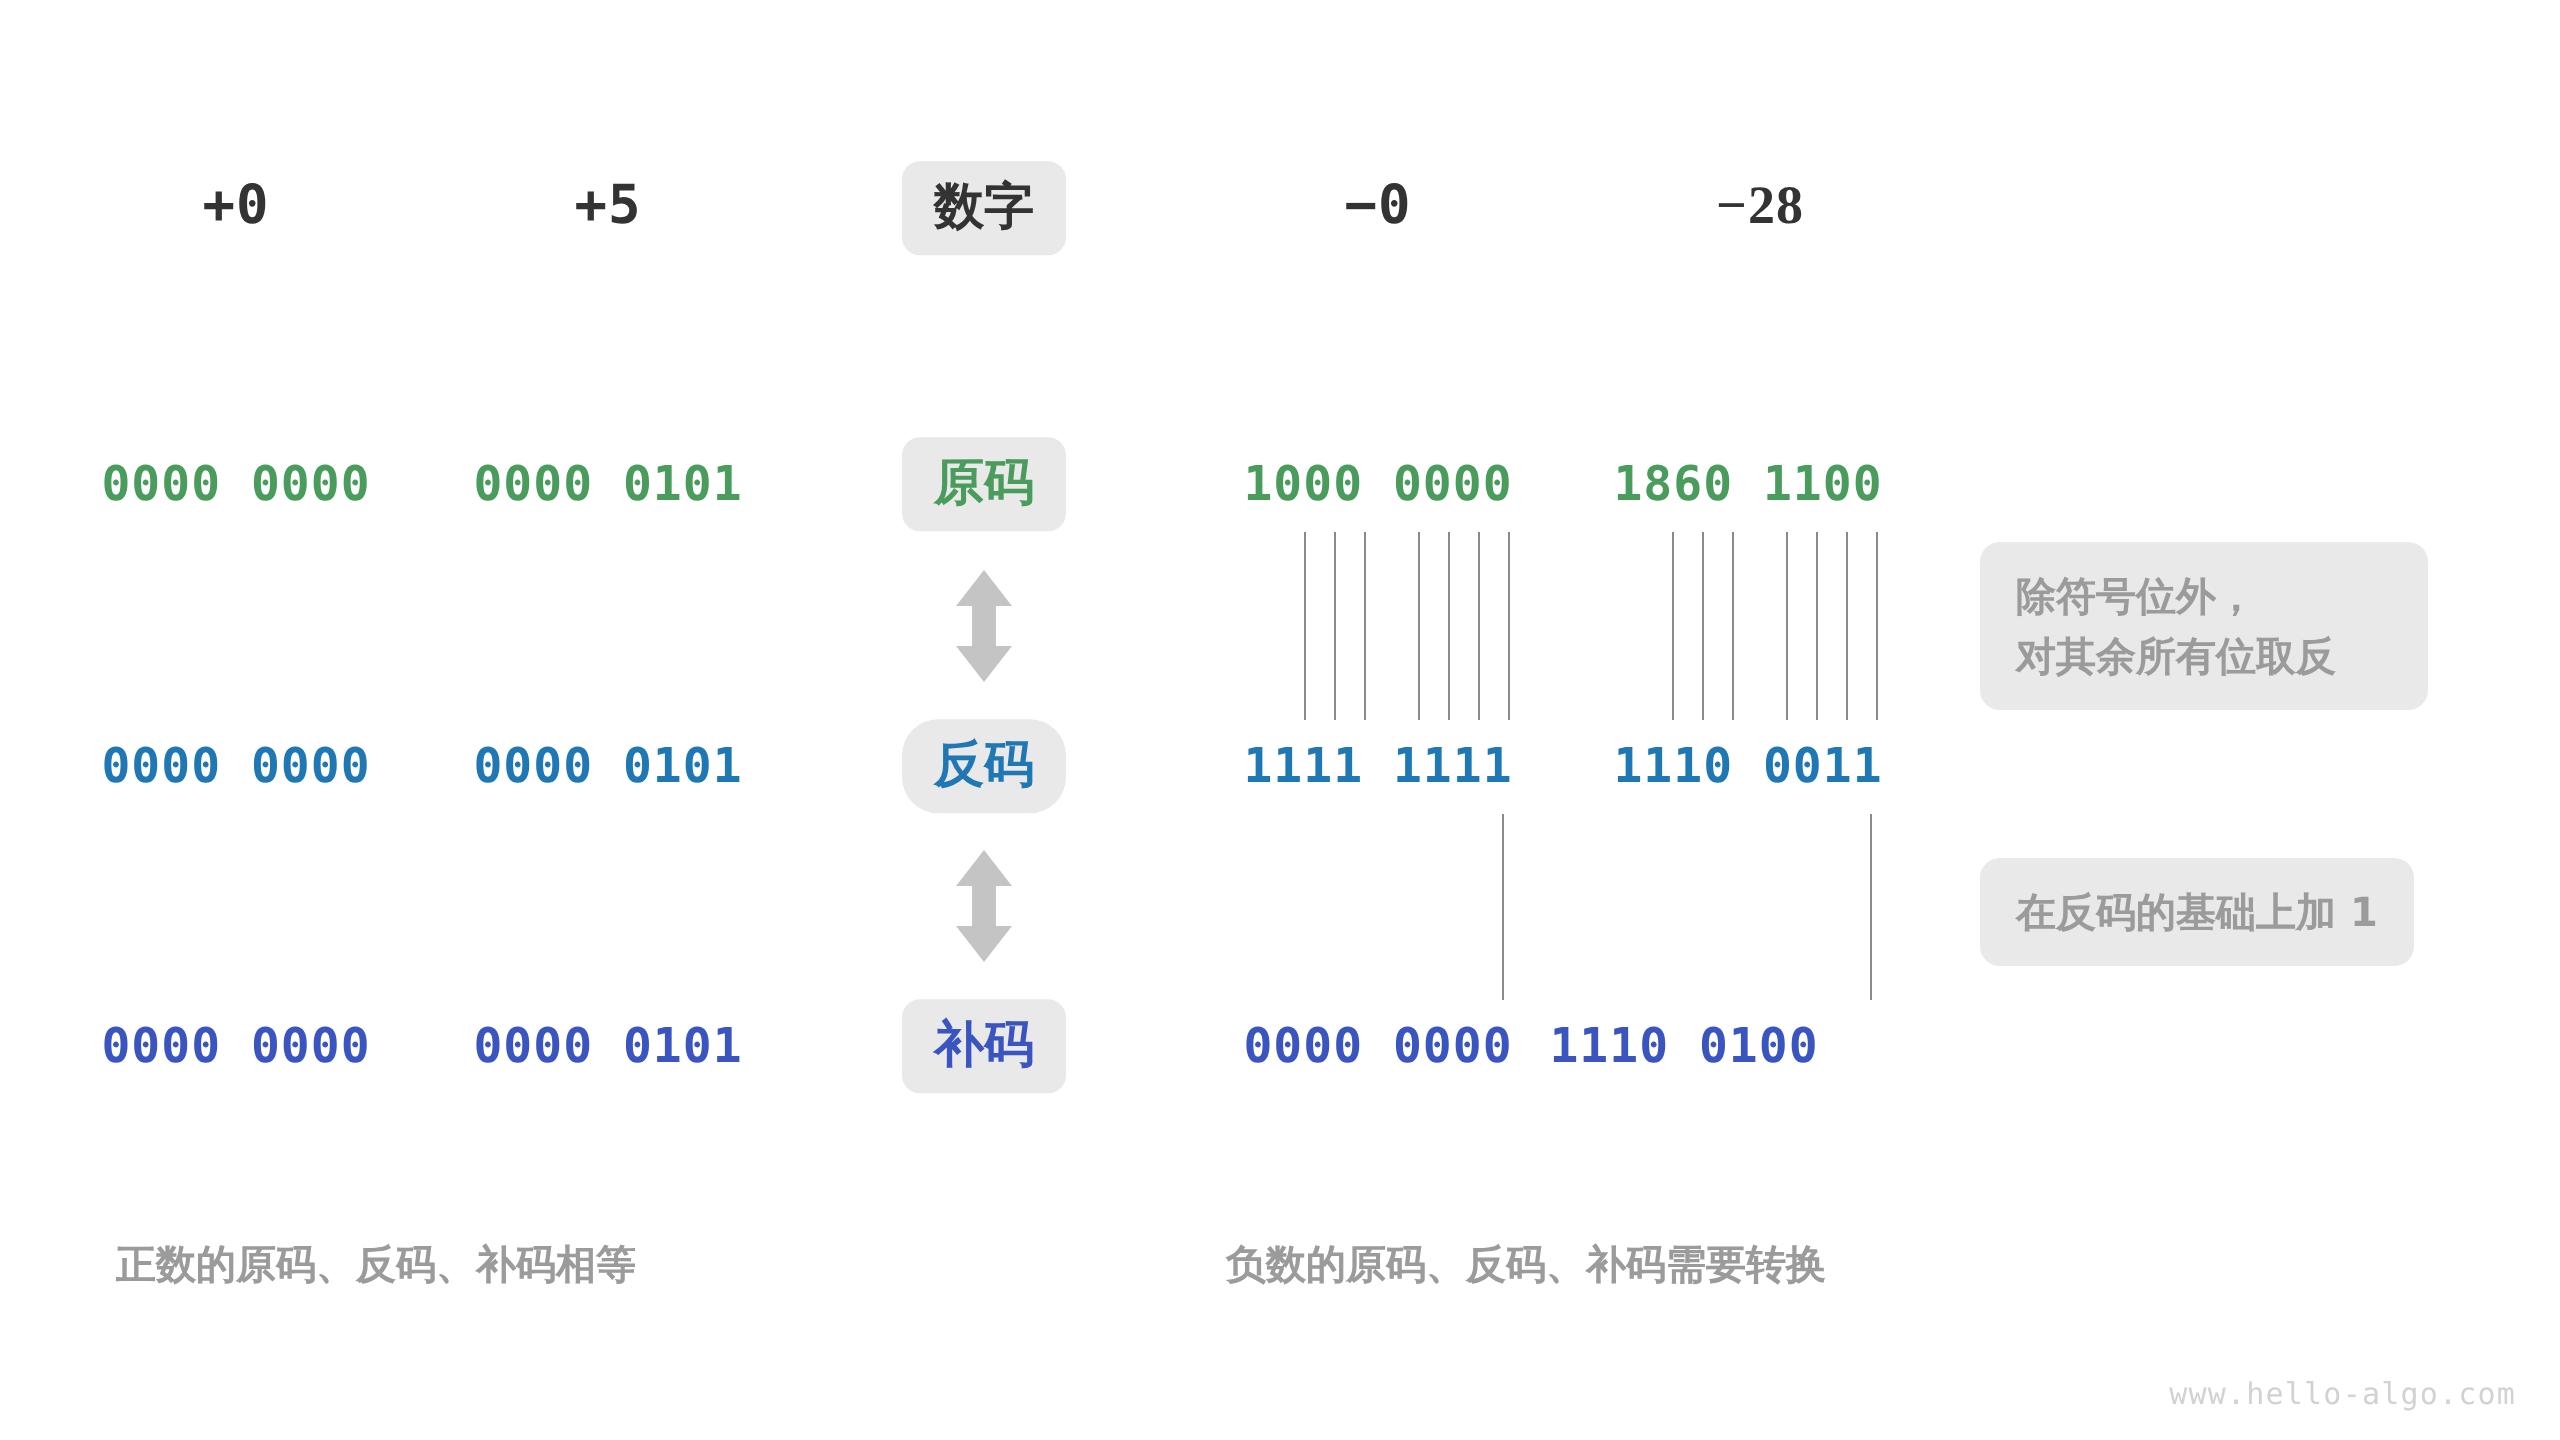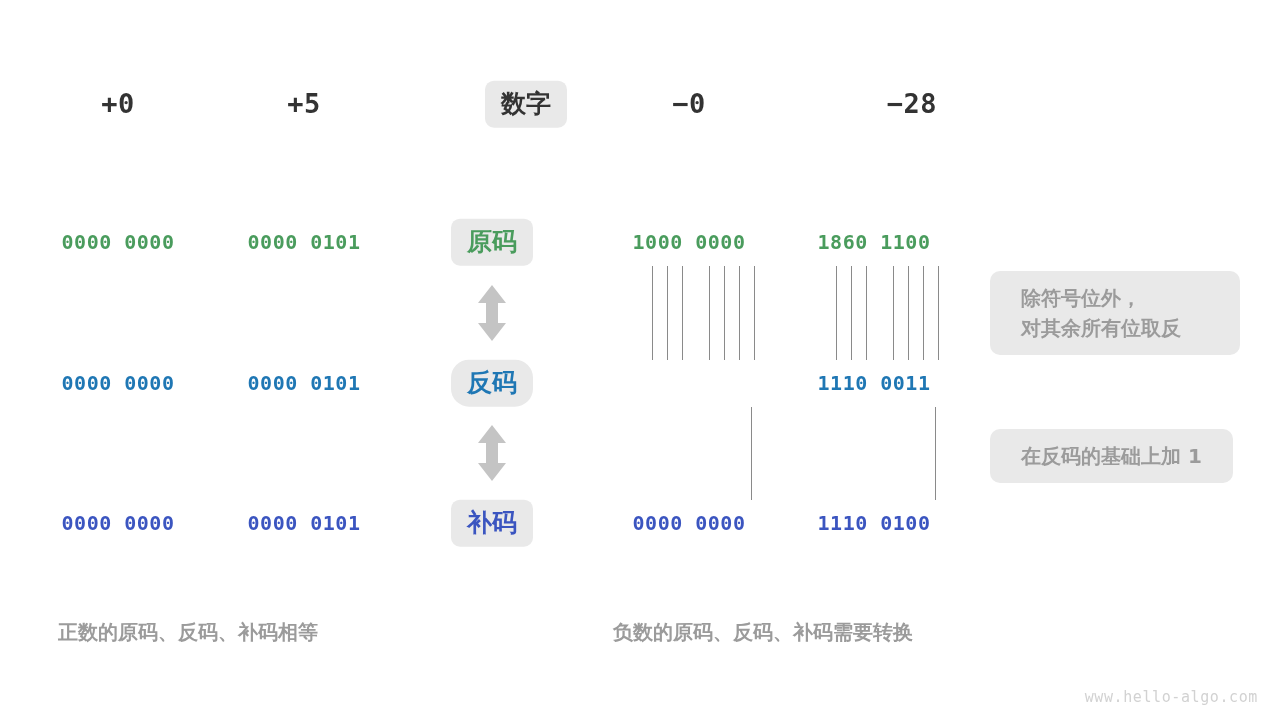--- a/index.html
+++ b/index.html
@@ -25,21 +25,21 @@
     font-family:"DejaVu Sans Mono","Liberation Mono",monospace;
     font-size:27px;
     font-weight:bold;
     color:#333333;
     letter-spacing:0.5px;
   }
 
   
   .bits{
     font-family:"DejaVu Sans Mono","Liberation Mono",monospace;
-    font-size:20px;
+    font-size:24px;
     font-weight:bold;
     letter-spacing:0.5px;
   }
   .bits.green{color:#4a9c5d;}
   .bits.blue{color:#1f77b4;}
   .bits.indigo{color:#3b55c0;}
 
   
   .pill{
     position:absolute;
@@ -55,21 +55,21 @@
   .pill.dark{color:#333333;}
   .pill.green{color:#4a9c5d;}
   .pill.blue{color:#1f77b4;border-radius:18px;}
   .pill.indigo{color:#3b55c0;}
 
   
   .note{
     position:absolute;
     background:#e9e9e9;
     border-radius:10px;
-    padding:12px 31px;
+    padding:12px 18px;
     color:#9b9b9b;
     font-size:20px;
     font-weight:bold;
     line-height:1.5;
     white-space:pre-line;
   }
 
   
   .caption{
     position:absolute;
@@ -100,23 +100,23 @@
   .dblarrow{position:absolute;transform:translate(-50%,-50%);}
 </style>
 </head>
 <body>
 
 <div class="stage">
 
   <div class="cell hdr" style="left:118px;top:103px;">+0</div>
   <div class="cell hdr" style="left:304px;top:103px;">+5</div>
   <div class="cell hdr" style="left:689px;top:103px;">−0</div>
-  <div class="cell hdr" style="left:912px;top:103px;">−28</div>
+  <div class="cell hdr" style="left:880px;top:103px;font-family:Liberation Serif, serif;">−28</div>
 
-  <div class="pill dark" style="left:492px;top:104px;margin-left:34px;">数字</div>
+  <div class="pill dark" style="left:492px;top:104px;">数字</div>
 
   <div class="pill green" style="left:492px;top:242px;">原码</div>
 
   <div class="pill blue" style="left:492px;top:383px;">反码</div>
 
   <div class="pill indigo" style="left:492px;top:523px;">补码</div>
 
   <div class="dblarrow" style="left:492px;top:313px;width:34px;height:58px;">
     <svg width="34" height="58" viewBox="0 0 34 58">
       <polygon points="17,1 31,19 23,19 23,39 31,39 17,57 3,39 11,39 11,19 3,19" fill="#c4c4c4"></polygon>
@@ -129,26 +129,27 @@
     </svg>
   </div>
 
   <div class="cell bits green" style="left:118px;top:242px;">0000 0000</div>
   <div class="cell bits green" style="left:304px;top:242px;">0000 0101</div>
   <div class="cell bits green" style="left:689px;top:242px;">1000 0000</div>
   <div class="cell bits green" style="left:874px;top:242px;">1860 1100</div>
 
   <div class="cell bits blue" style="left:118px;top:383px;">0000 0000</div>
   <div class="cell bits blue" style="left:304px;top:383px;">0000 0101</div>
+  <div class="cell bits blue" style="left:689px;top:383px;">1111 1111</div>
   <div class="cell bits blue" style="left:874px;top:383px;">1110 0011</div>
 
   <div class="cell bits indigo" style="left:118px;top:523px;">0000 0000</div>
   <div class="cell bits indigo" style="left:304px;top:523px;">0000 0101</div>
   <div class="cell bits indigo" style="left:689px;top:523px;">0000 0000</div>
-  <div class="cell bits indigo" style="left:874px;top:523px;">1110 0100</div>
+  <div class="cell bits indigo" style="left:842px;top:523px;">1110 0100</div>
 
   <div class="vline" style="left:652px;top:266px;height:94px;"></div>
   <div class="vline" style="left:667px;top:266px;height:94px;"></div>
   <div class="vline" style="left:682px;top:266px;height:94px;"></div>
   <div class="vline" style="left:709px;top:266px;height:94px;"></div>
   <div class="vline" style="left:724px;top:266px;height:94px;"></div>
   <div class="vline" style="left:739px;top:266px;height:94px;"></div>
   <div class="vline" style="left:754px;top:266px;height:94px;"></div>
 
   <div class="vline" style="left:836px;top:266px;height:94px;"></div>

